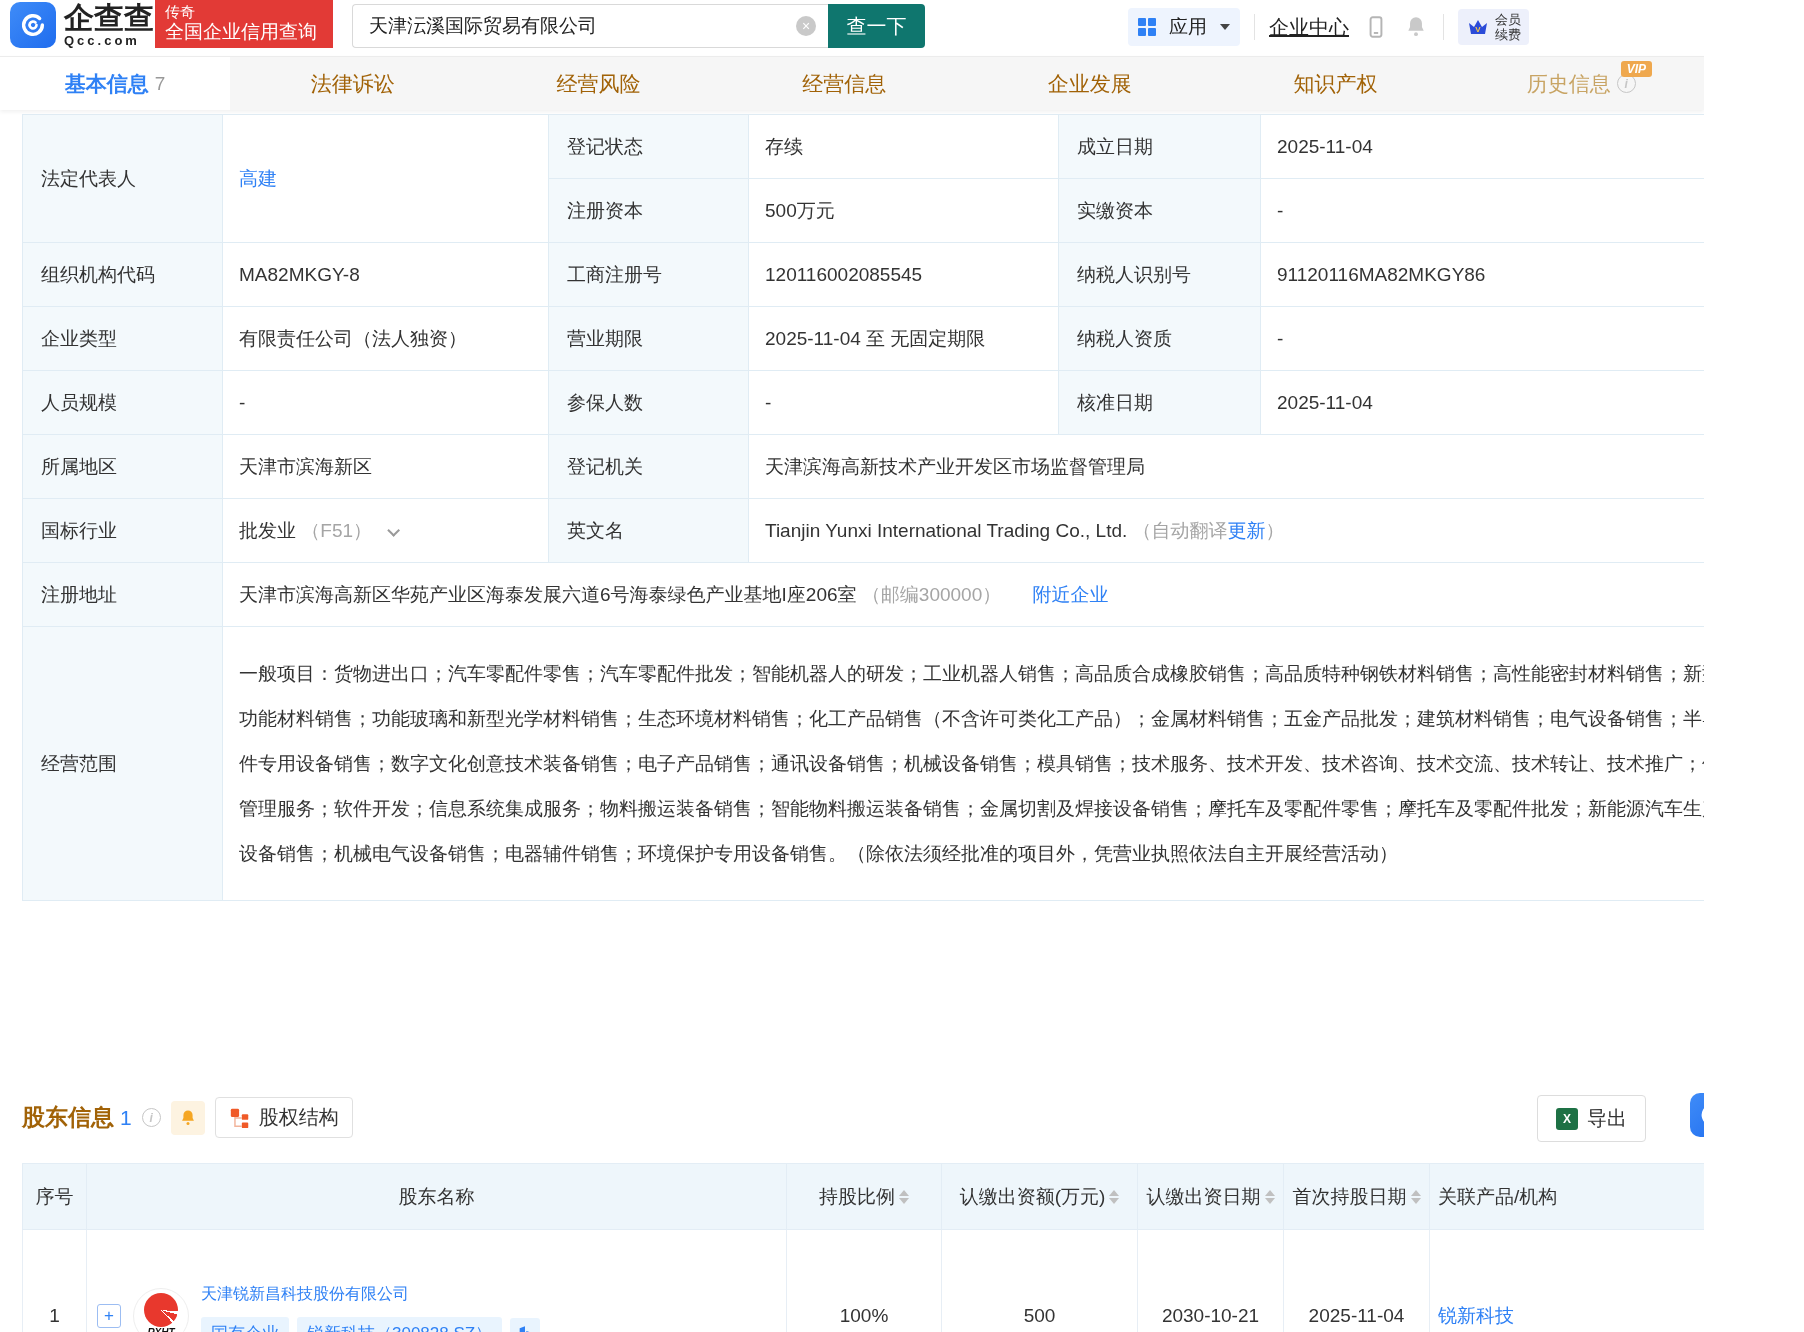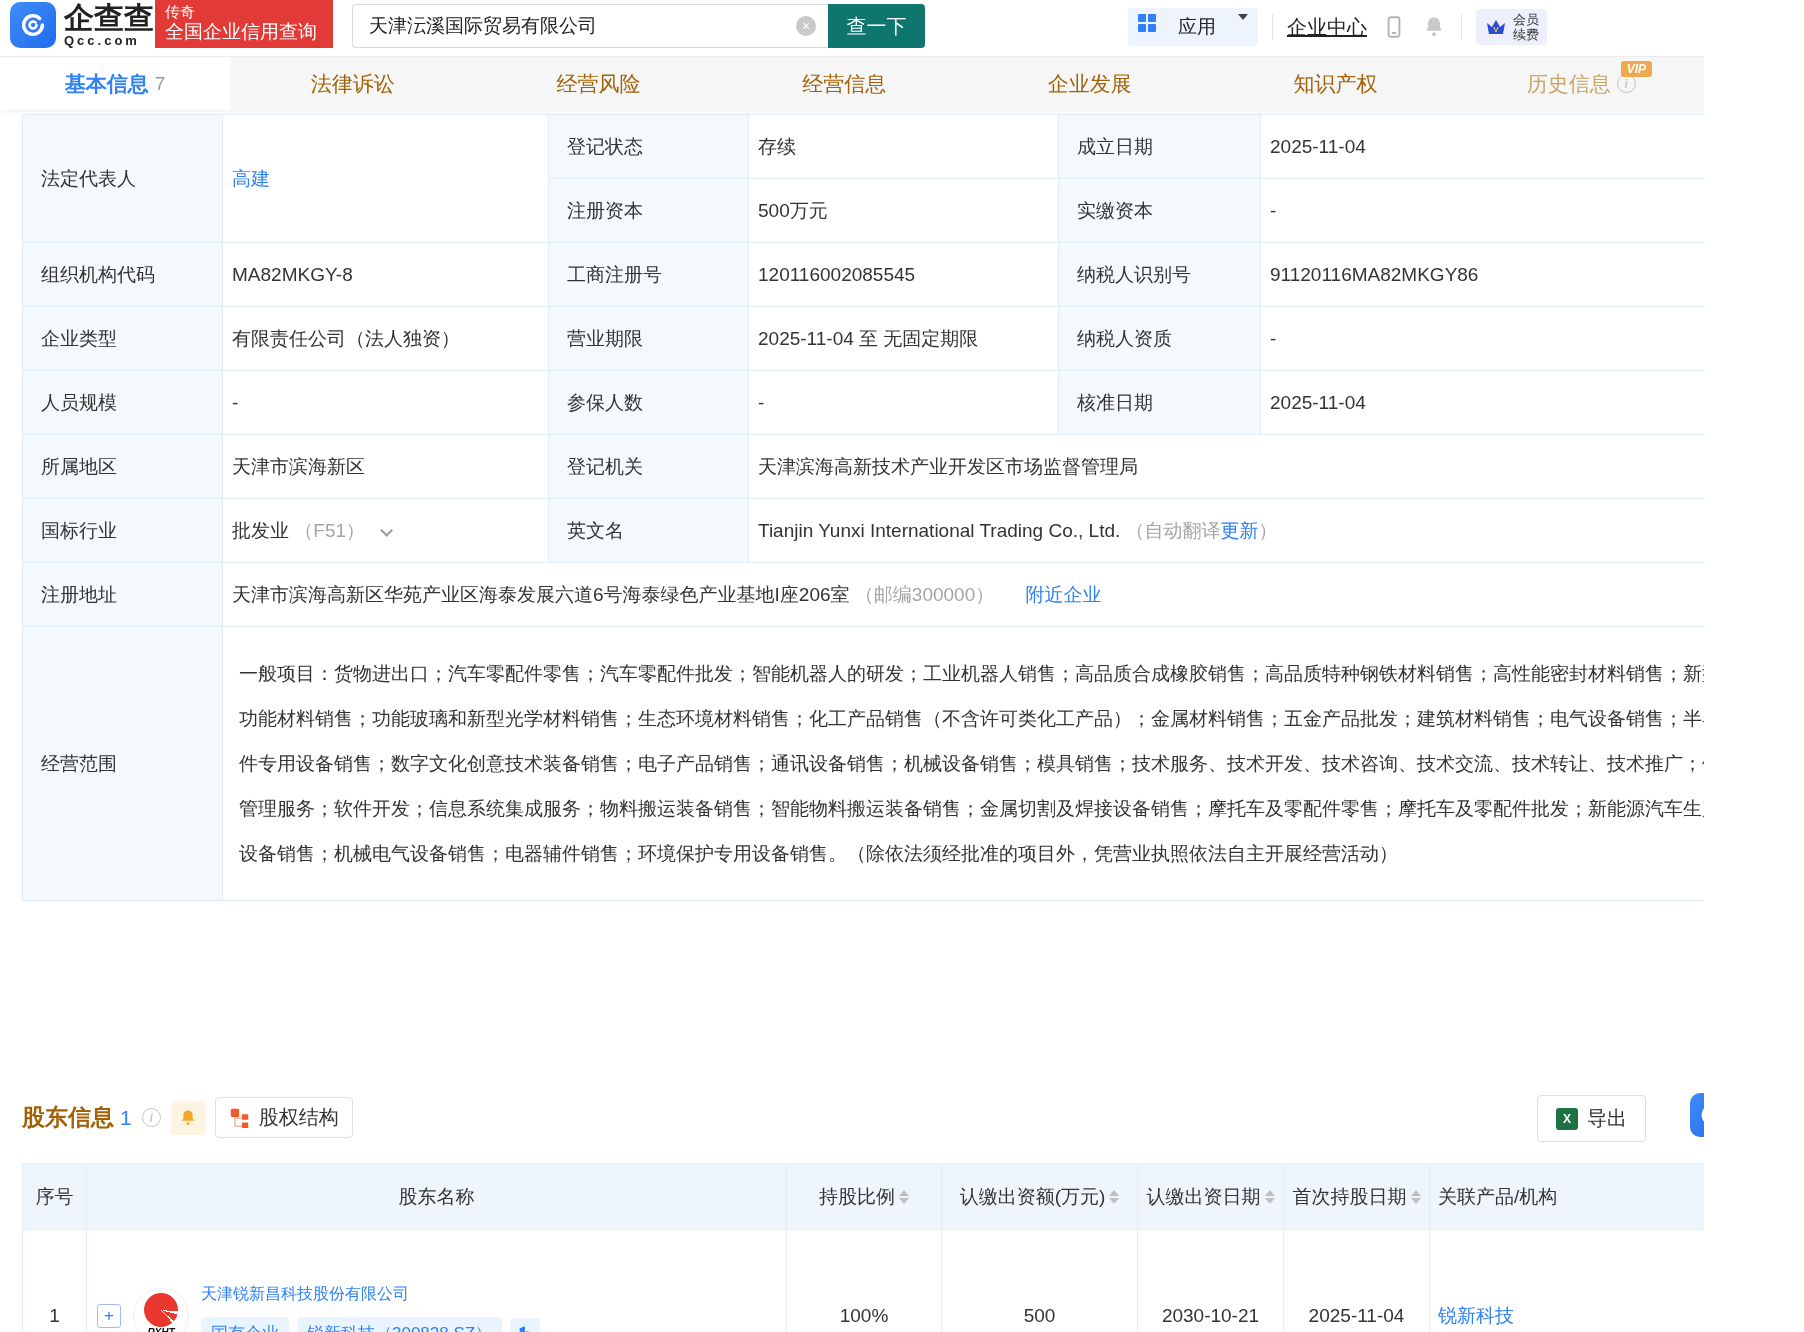--- a/index.html
+++ b/index.html
@@ -15,21 +15,21 @@
   .logo-cn { font-size:30px; font-weight:bold; color:#222; line-height:30px; }
   .logo-sub { font-size:13px; color:#222; letter-spacing:3px; font-weight:bold; }
   .promo-badge { position:absolute; left:155px; top:0; width:178px; height:48px; background:#e23a36; color:#fff; padding:3px 10px; }
   .promo-badge .l1 { font-size:15px; line-height:17px; }
   .promo-badge .l2 { font-size:19px; line-height:24px; }
   .searchbox { position:absolute; left:352px; top:4px; width:476px; height:44px; border:1px solid #d9d9d9; border-right:none; border-radius:4px 0 0 4px; display:flex; align-items:center; }
   .searchbox input { flex:1; border:none; outline:none; font-size:19px; color:#222; padding-left:16px; font-family:inherit; background:transparent; }
   .clear-x { width:20px; height:20px; margin-right:12px; border-radius:50%; background:#c9c9c9; color:#fff; font-size:14px; line-height:20px; text-align:center; cursor:pointer; }
   .search-btn { position:absolute; left:828px; top:4px; width:97px; height:44px; background:#0f766e; color:#fff; font-size:20px; border:none; border-radius:0 4px 4px 0; cursor:pointer; font-family:inherit; }
   .rightnav { position:absolute; left:1128px; top:8px; display:flex; align-items:center; gap:14px; }
-  .apps-btn { display:flex; gap:22px; background:#eef4fe; border-radius:4px; padding:6px 10px; cursor:pointer; }
+  .apps-btn { display:flex; align-items:center; gap:13px; background:#eef4fe; border-radius:4px; padding:6px 10px; cursor:pointer; }
   .grid-icon { display:grid; grid-template-columns:8px 8px; grid-template-rows:8px 8px; gap:2px; }
   .grid-icon i { background:#2f81f5; border-radius:1px; }
   .apps-label { font-size:19px; color:#222; }
   .caret { width:0; height:0; border-left:5px solid transparent; border-right:5px solid transparent; border-top:6px solid #444; }
   .vdiv { width:1px; height:26px; background:#e3e3e3; }
   .nav-link { font-size:20px; color:#222; cursor:pointer;text-decoration:underline; }
   .ico { width:26px; height:26px; }
   .vip-btn { display:flex; align-items:center; gap:5px; background:#edf0fb; border-radius:4px; padding:3px 8px; cursor:pointer; }
   .vip-txt { font-size:13px; color:#333; line-height:15px; }
   .avatar { position:absolute; left:1786px; top:6px; width:40px; height:40px; border-radius:50%; background:linear-gradient(135deg,#74b4fa,#2f81f5); }
@@ -39,21 +39,21 @@
   .tab { flex:1; display:flex; align-items:center; justify-content:center; gap:6px; font-size:21px; color:#a16207; cursor:pointer; }
   .tab.first { flex:0 0 230px; }
   .tab.active { background:#fff; color:#2f81f5; font-weight:bold; }
   .tab .cnt { color:#999; font-weight:normal; font-size:19px; }
   .tab.history { color:#c8a464; position:relative; }
   .vip-badge { position:absolute; top:4px; right:52px; background:#efa84e; color:#fff; font-size:12px; font-weight:bold; font-style:italic; padding:1px 6px; border-radius:3px; }
   .info-circle { width:19px; height:19px; border:1px solid #c6c6c6; border-radius:50%; color:#c6c6c6; font-size:12px; line-height:18px; text-align:center; font-style:italic; font-weight:bold; }
 
   
   .info-table { width:1760px; margin:4px 0 0 22px; border-collapse:collapse; table-layout:fixed; }
-  .info-table td { border:1px solid #e0ecf4; font-size:19px; vertical-align:middle; padding:8px 9px; word-break:break-all; }
+  .info-table td { border:1px solid #e0ecf4; font-size:19px; vertical-align:middle; padding:8px 16px; word-break:break-all; }
   .info-table td.lbl { background:#f3f9fc; padding-left:18px; width:200px; }
   .info-table tr { height:64px; }
   a.lnk { color:#2f81f5; text-decoration:none; cursor:pointer; }
   .gray { color:#a5a5a5; }
   .chev { display:inline-block; width:9px; height:9px; border-right:2px solid #9a9a9a; border-bottom:2px solid #9a9a9a; transform:rotate(45deg) translateY(-3px); margin-left:10px; }
   .scope-cell { line-height:45px; padding:24px 16px !important; }
   .nearby { margin-left:26px; }
 
   
   .sh-head { position:relative; margin:196px 0 0 22px; height:50px; }

